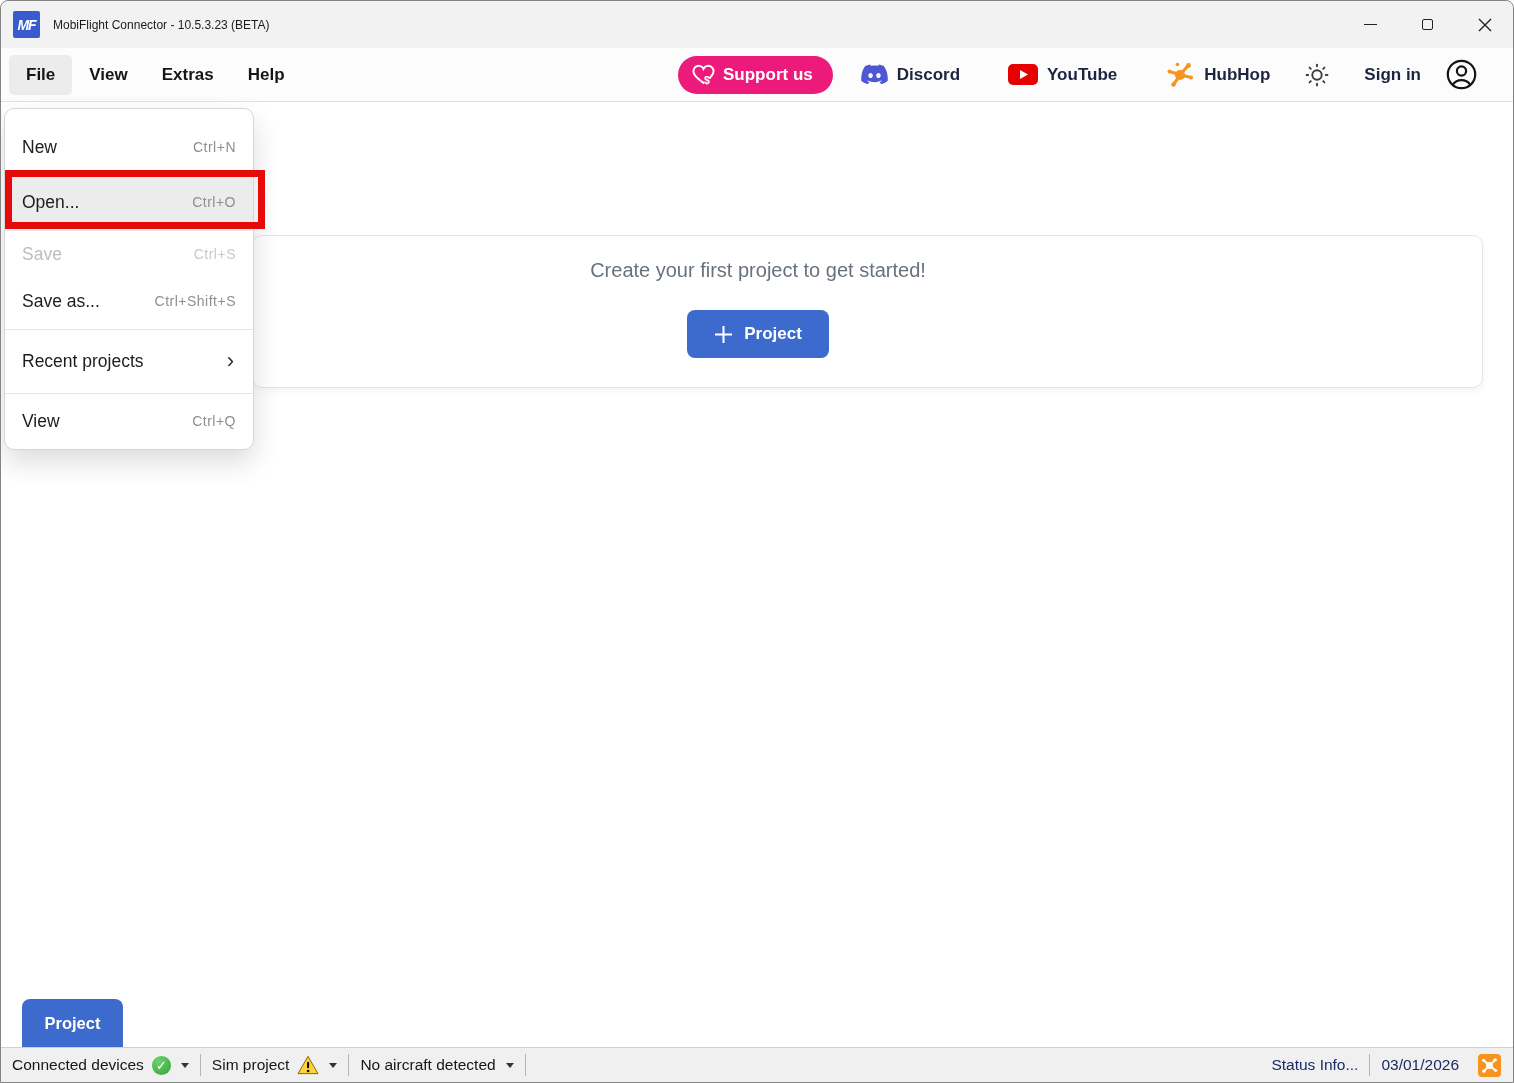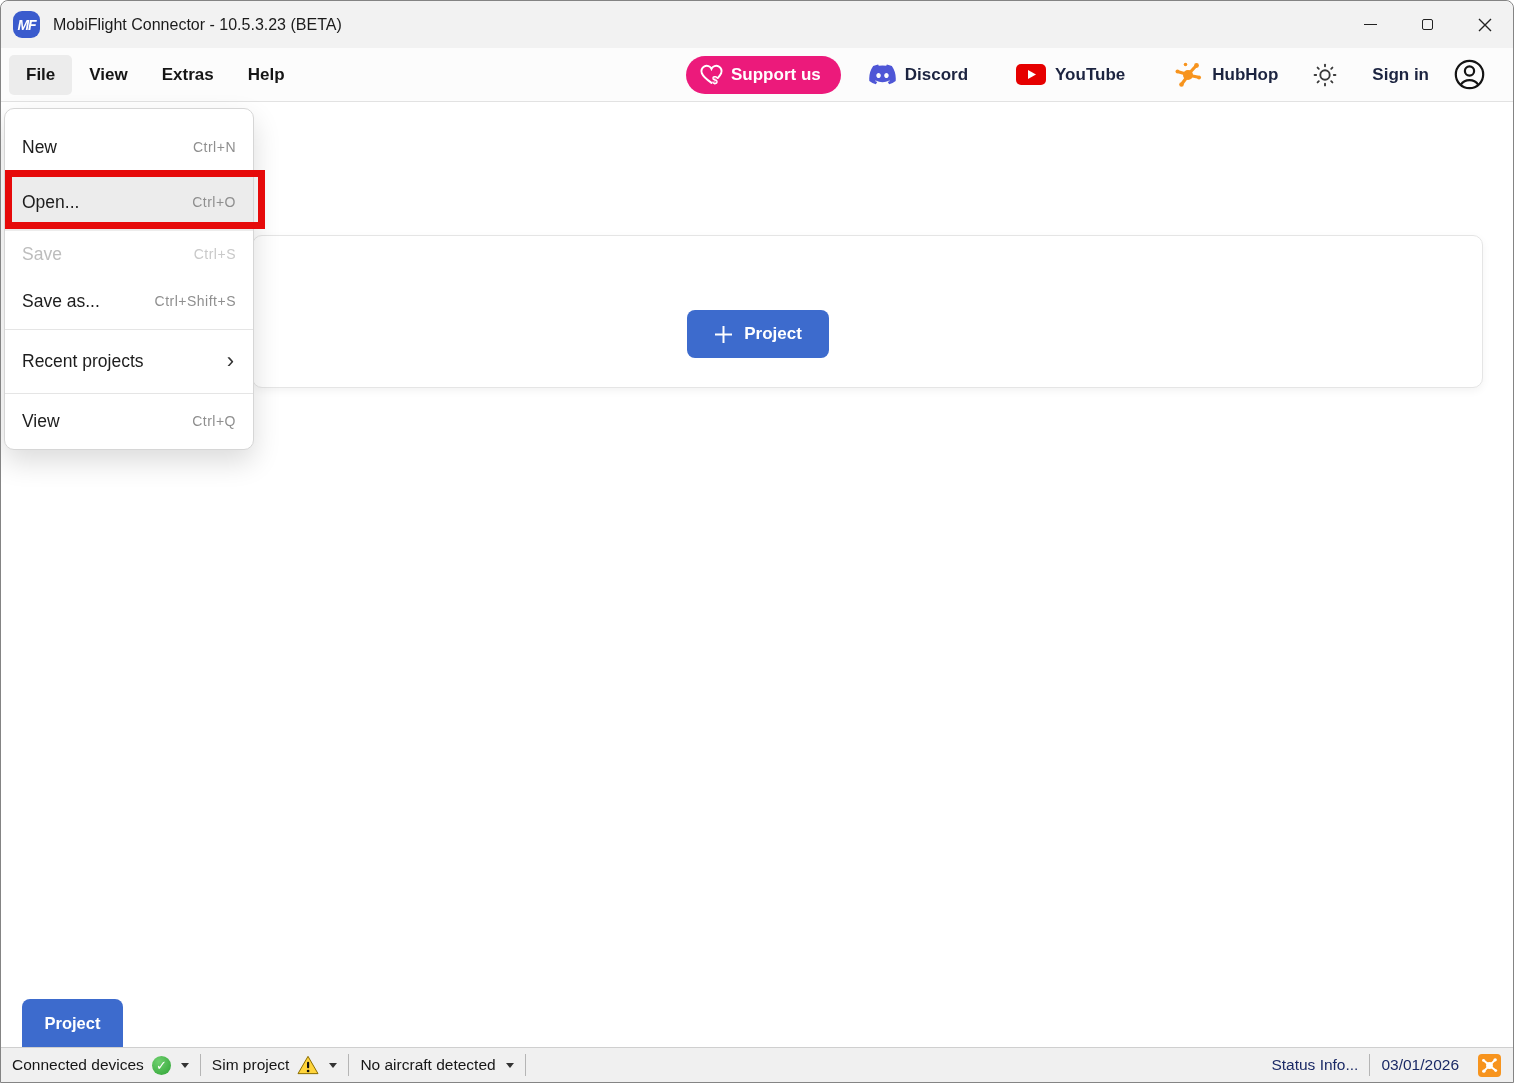--- a/index.html
+++ b/index.html
@@ -4,32 +4,32 @@
 <style>
   * { margin:0; padding:0; box-sizing:border-box; }
   html,body { width:1514px; height:1083px; }
   body { font-family:"Liberation Sans","DejaVu Sans",sans-serif; background:#fff; }
   .app { position:relative; width:1514px; height:1083px; background:#fff;
          border:1px solid #848484; border-radius:8px 8px 0 0; overflow:hidden; }
 
   
   .titlebar { height:47px; background:#f2f2f2; display:flex; align-items:center;
               padding-left:12px; border-radius:8px 8px 0 0; }
-  .logo { width:27px; height:27px; background:#3a5bcd; border-radius:9px; color:#fff;
+  .logo { width:27px; height:27px; background:#3a5bcd; border-radius:2px; color:#fff;
           font-weight:bold; font-style:italic; display:flex; align-items:center;
           justify-content:center; font-size:14px; letter-spacing:-1px; flex:0 0 auto; }
-  .title { margin-left:13px; font-size:16px; color:#1b1b1b; }
+  .title { margin-left:13px; font-size:12px; color:#1b1b1b; }
   .win-controls { margin-left:auto; display:flex; height:100%; }
   .win-btn { width:57px; height:100%; display:flex; align-items:center; justify-content:center; }
   .ic-min { width:13px; height:1.5px; background:#222; }
   .ic-max { width:11px; height:11px; border:1.5px solid #222; border-radius:2px; }
 
   
   .menubar { height:54px; background:#fcfcfc; border-bottom:1px solid #e2e2e2;
-             display:flex; align-items:center; padding:0 28px 0 8px; }
+             display:flex; align-items:center; padding:0 36px 0 8px; }
   .menu-item { font-size:17px; font-weight:bold; color:#161616; padding:10px 17px;
                border-radius:5px; cursor:default; }
   .menu-item.active { background:#ececec; }
   .header-actions { margin-left:auto; display:flex; align-items:center; }
   .pill { background:var(--support_pink,#ec1a7b); color:#fff; height:38px; border-radius:19px;
           display:flex; align-items:center; padding:0 20px 0 13px; font-weight:bold;
           font-size:17px; gap:7px; }
   .hdr-link { display:flex; align-items:center; gap:9px; font-size:17px; font-weight:bold; color:#1c2440;justify-content:flex-end; }
   .ml28{margin-left:28px;} .ml48{margin-left:48px;} .ml34{margin-left:34px;} .ml16{margin-left:16px;}
 
@@ -175,20 +175,21 @@
         <svg class="ml16" width="31" height="31" viewBox="0 0 31 31" fill="none" stroke="#141414" stroke-width="2.2">
           <circle cx="15.5" cy="15.5" r="13.7"></circle>
           <circle cx="15.5" cy="12" r="4.6"></circle>
           <path d="M6.8 25.6 a10.6 10.6 0 0 1 17.4 0" stroke-linecap="round"></path>
         </svg>
       </div>
     </div>
   </div>
 
   <div class="card"></div>
+  <div class="empty-text">Create your first project to get started!</div>
   <button class="project-btn">
     <svg width="19" height="19" viewBox="0 0 19 19">
       <path d="M9.5 1 V18 M1 9.5 H18" stroke="#fff" stroke-width="2"></path>
     </svg>
     <span>Project</span>
   </button>
 
   <div class="dropdown">
     <div class="dd-item" style="height:52px">
       <span>New</span>

